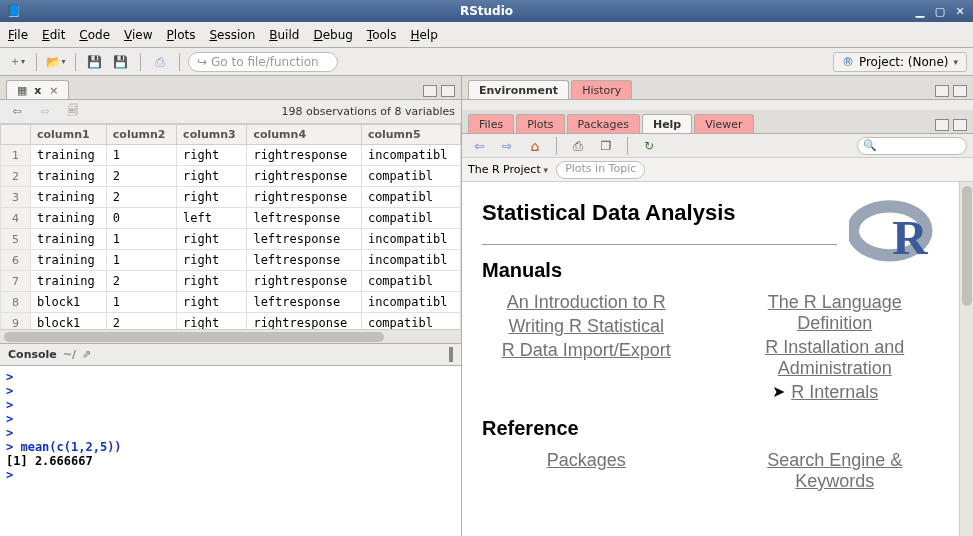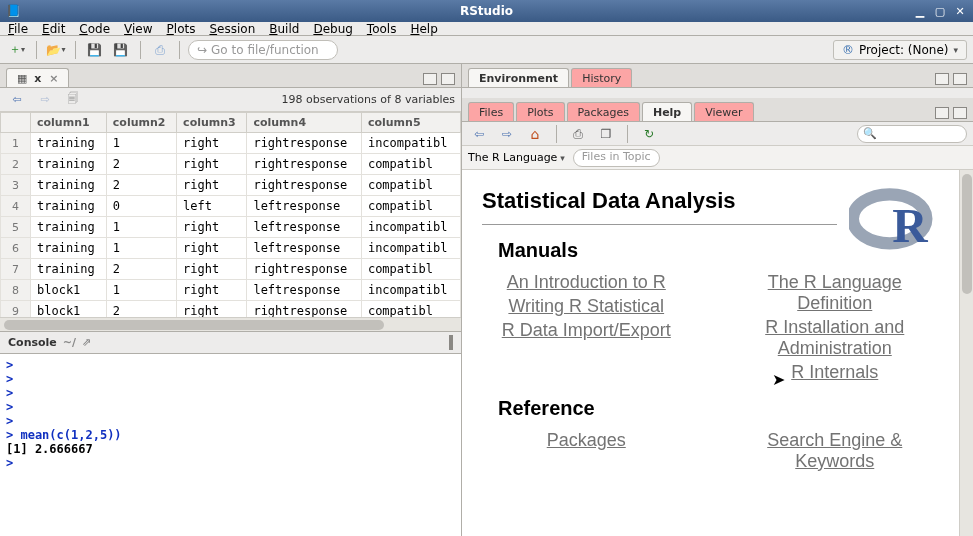--- a/index.html
+++ b/index.html
@@ -1,21 +1,21 @@
 <!DOCTYPE html>
 <html><head>
 <meta charset="utf-8">
 <style>
 * { box-sizing: border-box; margin: 0; padding: 0; }
 body { font-family: "DejaVu Sans", Arial, sans-serif; font-size: 12px; background: #dcdad5; width: 973px; height: 536px; overflow: hidden; display: flex; flex-direction: column; }
 .titlebar { height: 22px; background: linear-gradient(#5a7aa5,#3a5a85); color: #fff; display: flex; align-items: center; justify-content: center; position: relative; font-weight: bold; }
 .titlebar .left { position: absolute; left: 6px; display: flex; gap: 4px; }
 .titlebar .right { position: absolute; right: 6px; display: flex; gap: 6px; align-items: center; }
 .winbtn { width: 14px; height: 14px; display:inline-flex; align-items:center; justify-content:center; color:#fff; font-size:11px; cursor:pointer;}
-.menubar { height: 14px; background: #edeceb; border-bottom: 1px solid #b0aea8; display: flex; align-items: center; padding: 0 8px; gap: 14px; }
+.menubar { height: 26px; background: #edeceb; border-bottom: 1px solid #b0aea8; display: flex; align-items: center; padding: 0 8px; gap: 14px; }
 .menubar span { cursor: pointer; }
 .menubar span u { text-decoration: underline; }
 .toolbar { height: 28px; background: #edeceb; border-bottom: 1px solid #b0aea8; display: flex; align-items: center; padding: 0 6px; gap: 4px; }
 .tbtn { display:inline-flex; align-items:center; justify-content:center; width:22px; height:22px; border-radius:3px; cursor:pointer; }
 .sep { width:1px; height:18px; background:#b0aea8; margin:0 4px;}
 .gotofile { display:flex; align-items:center; border:1px solid #c0beb8; border-radius:10px; height:20px; padding:0 8px; color:#999; background:#fff; min-width:150px; gap:4px; }
 .proj { margin-left:auto; border:1px solid #c0beb8; border-radius:3px; padding:2px 8px; background:#f3f2f0; display:flex; gap:5px; align-items:center; cursor:pointer;}
 .mainsplit { flex:1; display:flex; min-height:0; }
 .leftcol { width:462px; display:flex; flex-direction:column; border-right:1px solid #b0aea8; }
 .rightcol { flex:1; display:flex; flex-direction:column; }
@@ -44,22 +44,22 @@
 .consolebody { flex:1; background:#fff; font-family:"DejaVu Sans Mono","Courier New",monospace; font-size:12px; padding:4px 6px; overflow:auto; }
 .consolebody .prompt { color:#1030c0; }
 .consolebody .out { color:#000; }
 .help-toolbar { height:24px; display:flex; align-items:center; gap:6px; padding:0 6px; border-bottom:1px solid #cfcdc7; background:#edeceb;}
 .searchbox { margin-left:auto; border:1px solid #c0beb8; border-radius:10px; height:18px; padding:0 8px 0 22px; width:110px; background:#fff; color:#999; position:relative;}
 .searchbox::before { content:"🔍"; position:absolute; left:5px; top:1px; font-size:11px; color:#888;}
 .help-topicbar { height:24px; display:flex; align-items:center; gap:8px; padding:0 6px; border-bottom:1px solid #cfcdc7; background:#f3f2f0; font-size:11px;}
 .help-topicbar .find { border:1px solid #c0beb8; border-radius:10px; height:18px; padding:0 8px; color:#999; background:#fff; font-size:11px;}
 .helpbody { flex:1; display:flex; background:#fff; overflow:hidden; }
 .helpcontent { flex:1; padding:12px 20px 20px; overflow:auto; font-family:Arial,sans-serif; }
-.helpcontent h1 { font-size:22px; margin:6px 0 10px; }
-.helpcontent h2 { font-size:20px; margin:14px 16px 10px; }
+.helpcontent h1 { font-size:22px; margin:6px 0 18px; }
+.helpcontent h2 { font-size:20px; margin:14px 0 10px; }
 .helpcontent hr { margin:10px 0 14px; border:none; border-top:1px solid #999;}
 .helpcontent .linkgrid { display:flex; gap:40px; }
 .helpcontent .linkcol { flex:1; display:flex; flex-direction:column; gap:3px; text-align:center;}
 .helpcontent a { color:#737373; text-decoration:underline; cursor:pointer; font-size:18px;}
 .rlogo { float:right; width:90px; height:70px; margin:0 0 6px 12px; }
 .vscroll { width:14px; background:#e7e5e0; border-left:1px solid #cfcdc7; position:relative;}
 .vscroll .thumb { position:absolute; top:4px; left:2px; width:10px; height:120px; background:#c2c0bb; border-radius:5px;}
 .arrow-left::before{content:"⇦";color:#4a70b0;} .arrow-right::before{content:"⇨";color:#4a70b0;}
 .home-icon::before{content:"⌂";color:#c05020;font-size:14px;}
 .print-icon::before{content:"⎙";color:#555;}
@@ -285,22 +285,22 @@
         <span class="tbtn arrow-right"></span>
         <span class="tbtn home-icon"></span>
         <span class="sep"></span>
         <span class="tbtn print-icon"></span>
         <span class="tbtn newwin-icon"></span>
         <span class="sep"></span>
         <span class="tbtn refresh-icon"></span>
         <div class="searchbox"></div>
       </div>
       <div class="help-topicbar">
-        <span class="dd">The R Language</span>
-        <span class="find">Files in Topic</span>
+        <span class="dd">The R Project</span>
+        <span class="find">Plots in Topic</span>
       </div>
       <div class="helpbody">
         <div class="helpcontent" style="position:relative">
           <svg class="rlogo" viewBox="0 0 100 80">
             <ellipse cx="45" cy="42" rx="42" ry="28" fill="none" stroke="#9aa5b5" stroke-width="14"></ellipse>
             <text x="48" y="68" font-family="Georgia,serif" font-size="56" font-weight="bold" fill="#3a5a9a">R</text>
           </svg>
           <h1>Statistical Data Analysis</h1>
           <hr>
           <h2>Manuals</h2>

